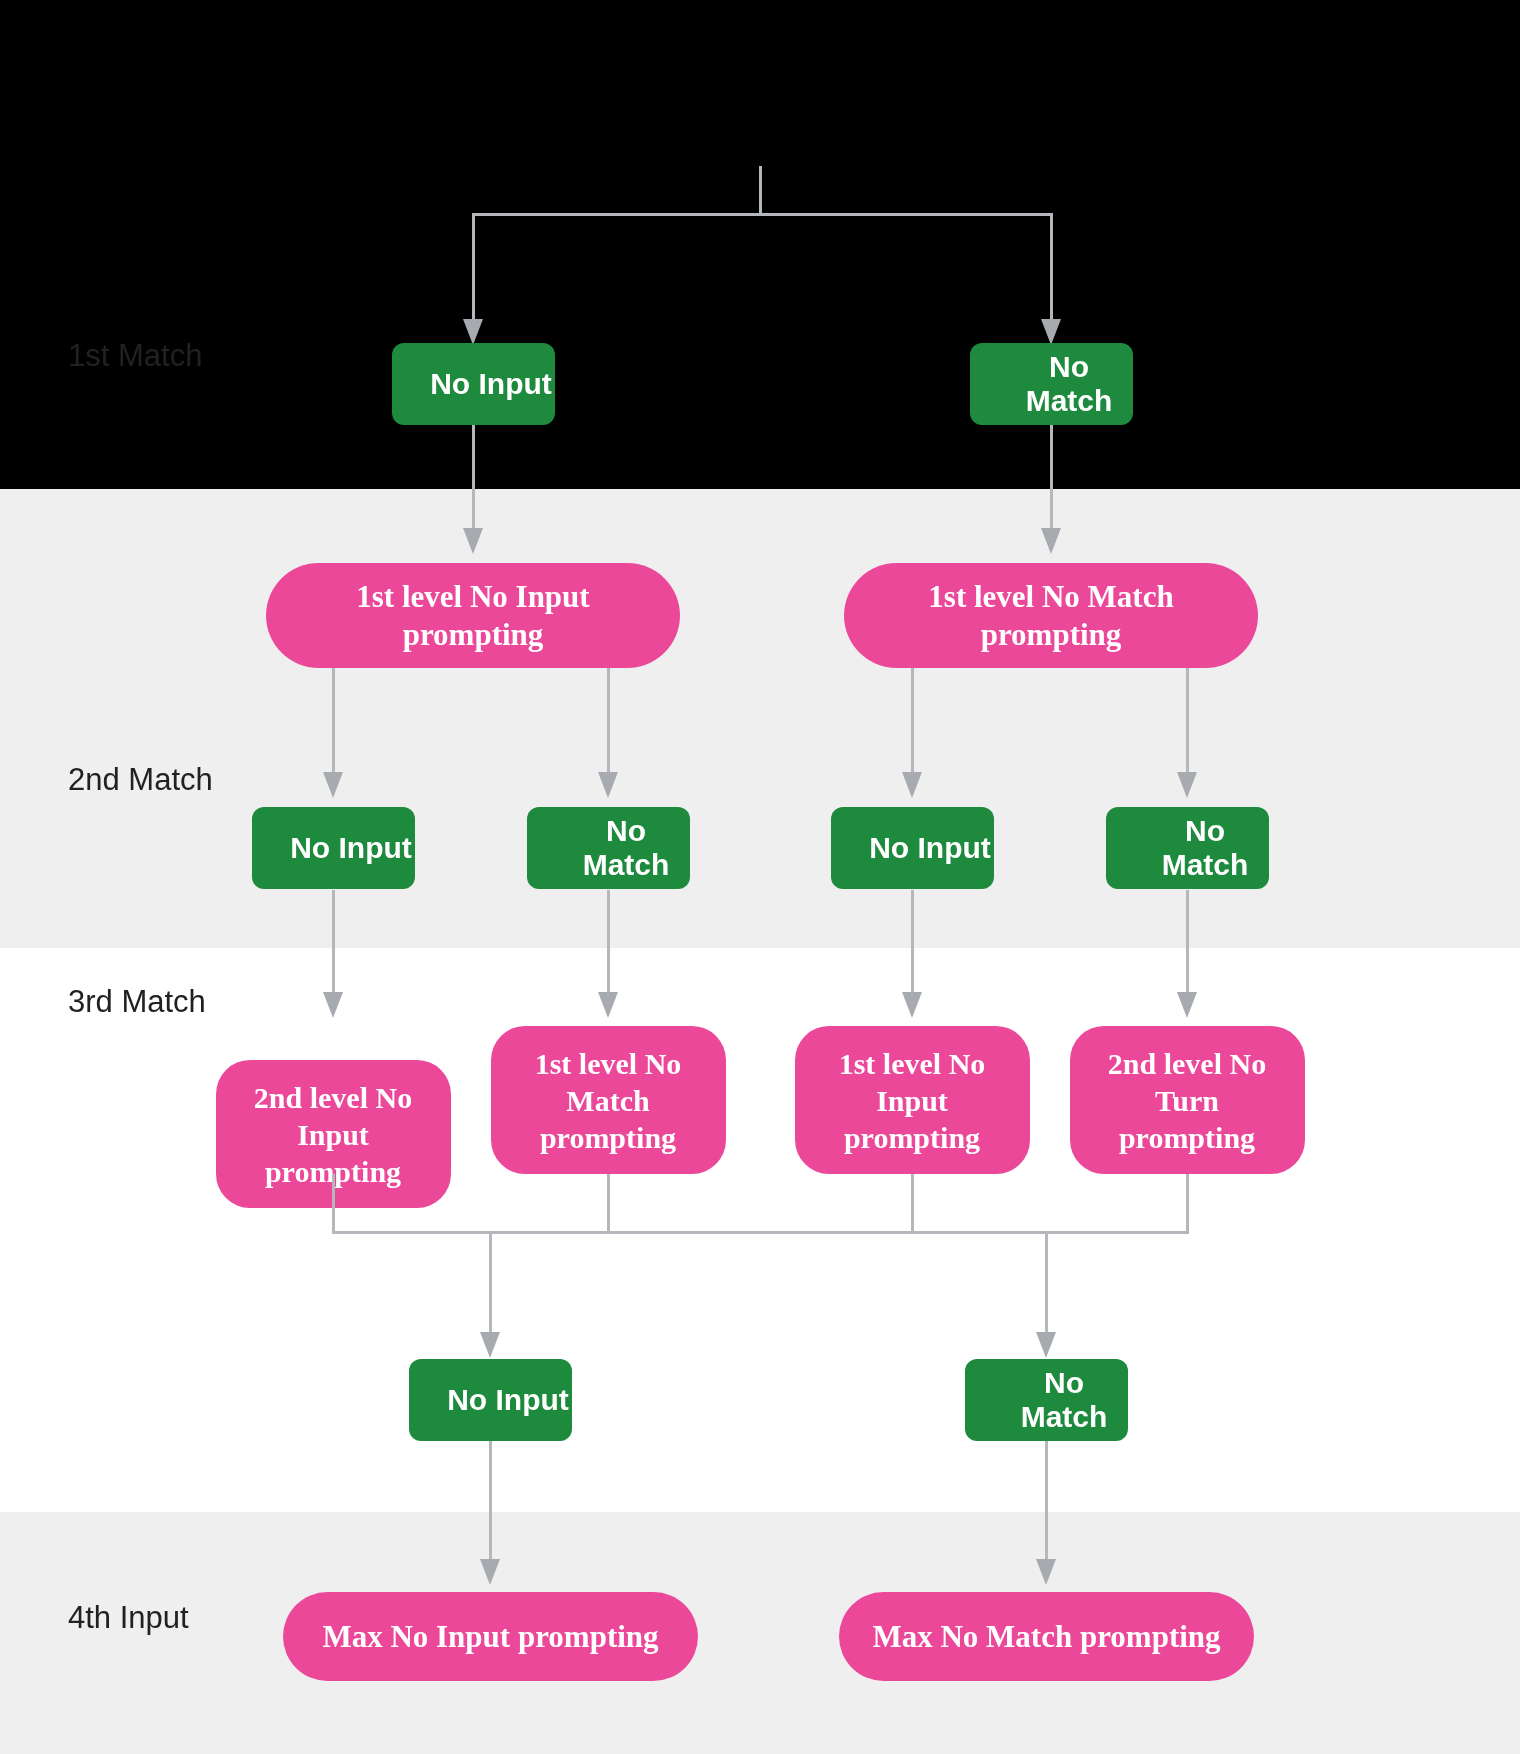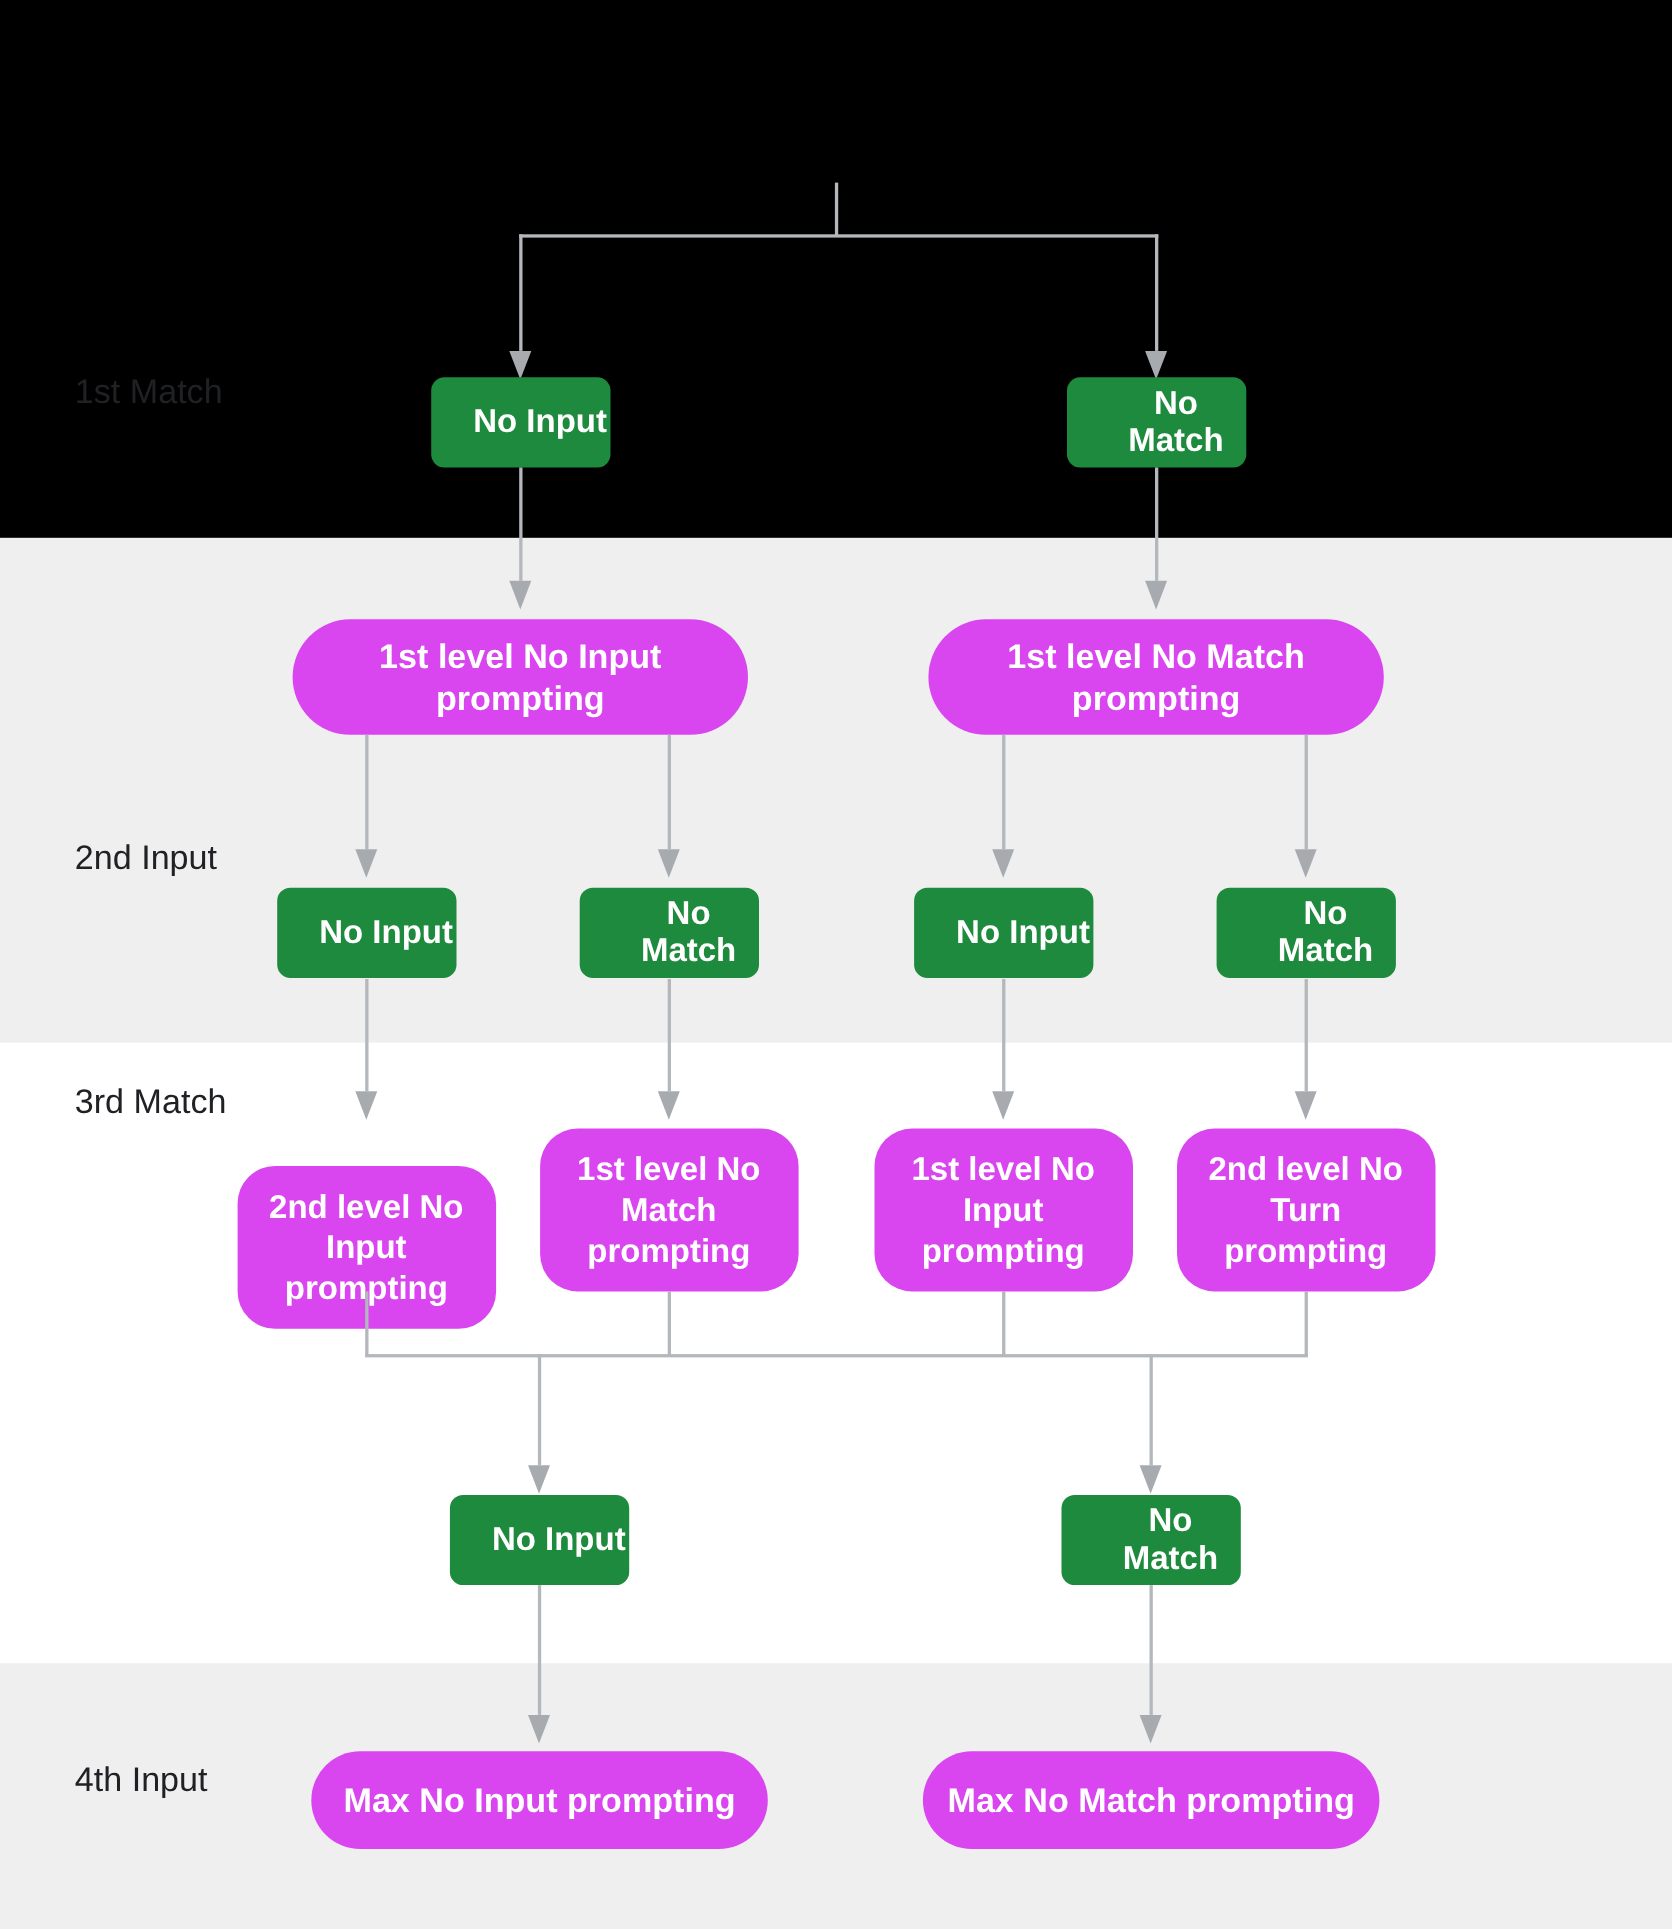--- a/index.html
+++ b/index.html
@@ -14,21 +14,21 @@
   .sec-gray{background:#efeff0;}
   .sec-white{background:#ffffff;}
   .turn-label{
     position:absolute;left:68px;transform:translateY(-50%);
     font-size:31px;font-weight:400;color:#202124;white-space:nowrap;
   }
   .node{
     position:absolute;display:flex;align-items:center;justify-content:center;
     text-align:center;color:#ffffff;font-weight:700;box-sizing:border-box;
   }
-  .bluepill{background:#d946ef;}
+  .bluepill{background:#ec4899;font-family:Liberation Serif, serif;}
   .greenbox{background:#1e8a3d;border-radius:12px;font-size:30px;}
   .pill-lvl{width:414px;height:105px;border-radius:53px;font-size:31px;line-height:38px;padding:0 30px;}
   .bigbox{width:235px;height:148px;border-radius:34px;font-size:30px;line-height:37px;padding:0 26px;}
   .pill-max{width:415px;height:89px;border-radius:45px;font-size:31px;}
   .g-sm{width:163px;height:82px;padding-left:36px;}
   .vline{position:absolute;width:3px;background:#b4b7bb;}
   .hline{position:absolute;height:3px;background:#b4b7bb;}
   .ahead{
     position:absolute;width:0;height:0;
     border-left:10px solid transparent;border-right:10px solid transparent;
@@ -39,21 +39,21 @@
 <body>
 
 <div id="canvas">
 
   <div class="sec sec-black" style="top:0;height:489px"></div>
   <div class="sec sec-gray" style="top:489px;height:459px"></div>
   <div class="sec sec-white" style="top:948px;height:564px"></div>
   <div class="sec sec-gray" style="top:1512px;height:242px"></div>
 
   <div class="turn-label" style="top:356px">1st Match</div>
-  <div class="turn-label" style="top:780px">2nd Input</div>
+  <div class="turn-label" style="top:780px">2nd Match</div>
   <div class="turn-label" style="top:1002px">3rd Match</div>
   <div class="turn-label" style="top:1618px">4th Input</div>
 
   <div class="vline" style="left:758.5px;top:166px;height:49px"></div>
   <div class="hline" style="left:471.5px;top:213px;width:581px"></div>
   <div class="vline" style="left:471.5px;top:213px;height:106px"></div>
   <div class="ahead" style="left:463px;top:319px"></div>
   <div class="vline" style="left:1049.5px;top:213px;height:106px"></div>
   <div class="ahead" style="left:1041px;top:319px"></div>
 

